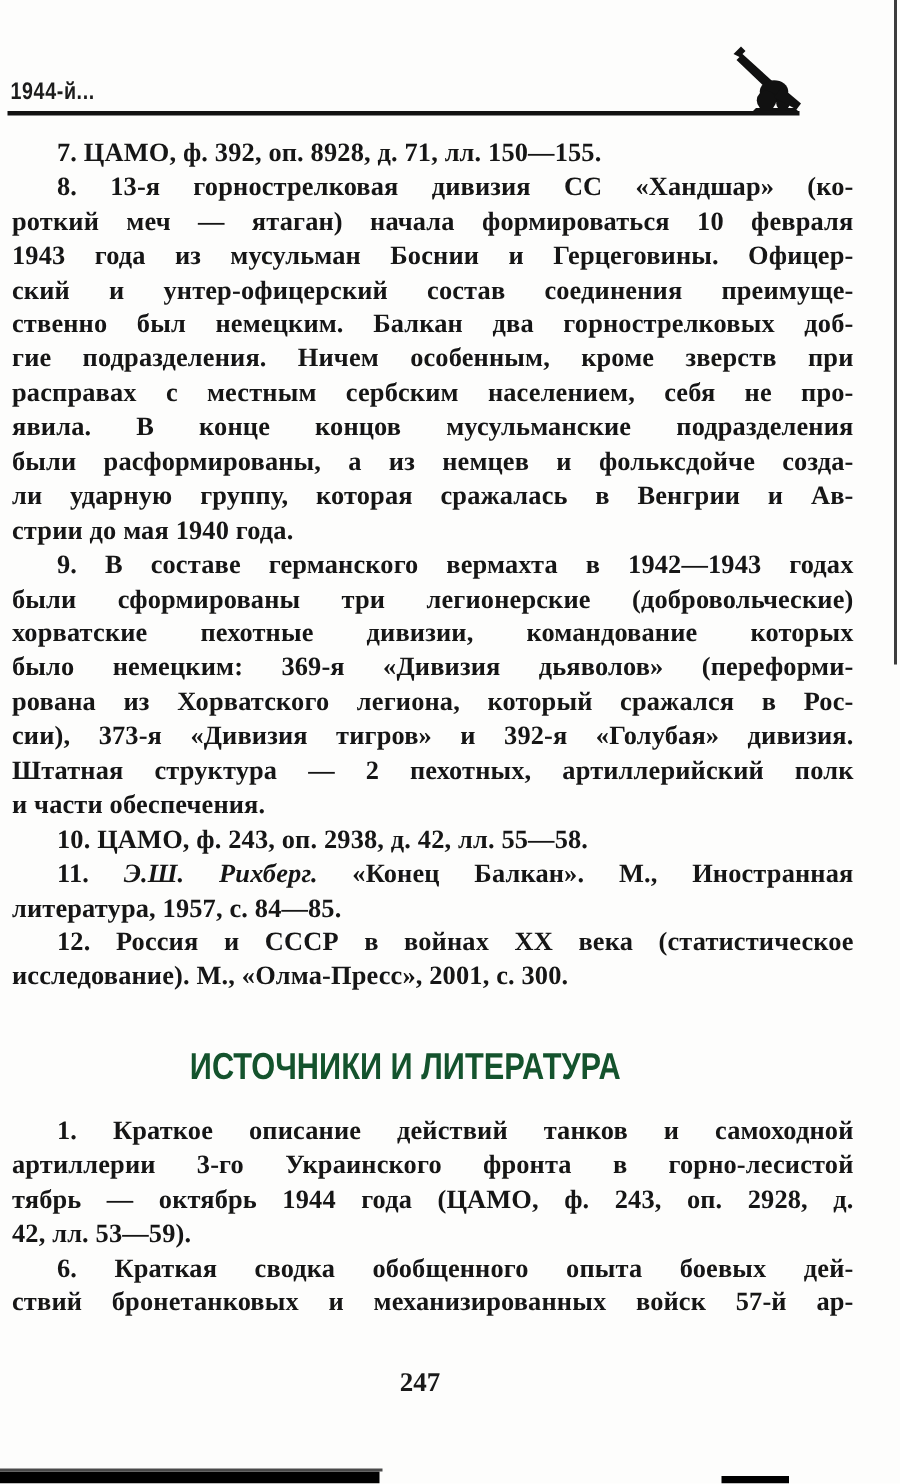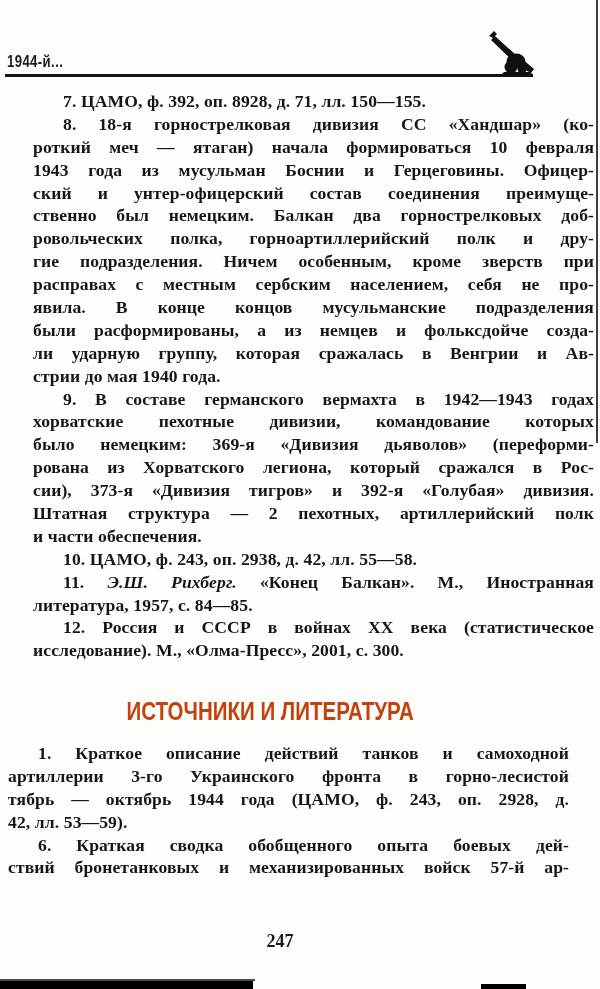--- a/index.html
+++ b/index.html
@@ -23,39 +23,38 @@
   .edge-right { position:absolute; top:0; left:596px; width:2px; height:443px; background:#3d3d3d; }
   .scan-bar-a { position:absolute; left:0; top:981px; width:253px; height:8px; background:#000; }
   .scan-bar-a::before { content:""; position:absolute; top:-2px; left:0; width:255px; height:2px; background:#4a4a4a; }
   .scan-bar-b { position:absolute; left:481px; top:984px; width:45px; height:5px; background:#000; }
 
   
   .text-col {
     position:absolute; left:8px; width:561px; color:#161616;
     font-size:17.6px; font-weight:700; letter-spacing:0.1px;
   }
-  #notes-block   { top:90px;margin-left:25px; }
+  #notes-block   { top:90px; }
   #sources-block { top:742px; }
   .line { height:22.9px; line-height:22.9px; text-align:left; }
   .line.indent { text-indent:30px; }
   .line.just { text-align:justify; text-align-last:justify; }
   .it { font-style:italic; }
 
   .section-heading {
     position:absolute; top:697px; left:0; width:540px; text-align:center;
     font-family:"Liberation Sans", sans-serif; font-weight:700; font-size:25px;
-    color:#c2410c; white-space:nowrap;
+    color:#14532d; white-space:nowrap;
   }
   .section-heading .squeeze { display:inline-block; transform:scaleX(0.82); transform-origin:center; }
 
   .page-number {
     position:absolute; top:911px; left:0; width:560px; text-align:center;
     font-size:18px; font-weight:700; color:#1a1a1a;
     font-family:"Liberation Serif", serif;
-    margin-top:20px;
   }
 </style>
 </head>
 <body>
 
 <div class="paper"></div>
 
 <div class="running-head">1944-й...</div>
 
 <svg class="gun-icon" viewBox="0 0 49 46" xmlns="http://www.w3.org/2000/svg">
@@ -67,33 +66,33 @@
     <path d="M35 28 L48 39 L45 43 L30 35 Z"></path>
     <path d="M18 42 L44 42 L46 44 L16 44 Z"></path>
   </g>
 </svg>
 
 <div class="head-rule"></div>
 <div class="edge-right"></div>
 
 <div class="text-col" id="notes-block">
     <div class="line indent">7. ЦАМО, ф. 392, оп. 8928, д. 71, лл. 150—155.</div>
-    <div class="line indent just">8. 18-я горнострелковая дивизия СС «Хандшар» (ко-</div>
+    <div class="line indent just">8. 13-я горнострелковая дивизия СС «Хандшар» (ко-</div>
     <div class="line just">роткий меч — ятаган) начала формироваться 10 февраля</div>
     <div class="line just">1943 года из мусульман Боснии и Герцеговины. Офицер-</div>
     <div class="line just">ский и унтер-офицерский состав соединения преимуще-</div>
     <div class="line just">ственно был немецким. Балкан два горнострелковых доб-</div>
-    <div class="line just">ровольческих полка, горноартиллерийский полк и дру-</div>
     <div class="line just">гие подразделения. Ничем особенным, кроме зверств при</div>
     <div class="line just">расправах с местным сербским населением, себя не про-</div>
     <div class="line just">явила. В конце концов мусульманские подразделения</div>
     <div class="line just">были расформированы, а из немцев и фольксдойче созда-</div>
     <div class="line just">ли ударную группу, которая сражалась в Венгрии и Ав-</div>
     <div class="line">стрии до мая 1940 года.</div>
     <div class="line indent just">9. В составе германского вермахта в 1942—1943 годах</div>
+    <div class="line just">были сформированы три легионерские (добровольческие)</div>
     <div class="line just">хорватские пехотные дивизии, командование которых</div>
     <div class="line just">было немецким: 369-я «Дивизия дьяволов» (переформи-</div>
     <div class="line just">рована из Хорватского легиона, который сражался в Рос-</div>
     <div class="line just">сии), 373-я «Дивизия тигров» и 392-я «Голубая» дивизия.</div>
     <div class="line just">Штатная структура — 2 пехотных, артиллерийский полк</div>
     <div class="line">и части обеспечения.</div>
     <div class="line indent">10. ЦАМО, ф. 243, оп. 2938, д. 42, лл. 55—58.</div>
     <div class="line indent just"><span>11. </span><span class="it">Э.Ш. Рихберг.</span><span> «Конец Балкан». М., Иностранная</span></div>
     <div class="line">литература, 1957, с. 84—85.</div>
     <div class="line indent just">12. Россия и СССР в войнах XX века (статистическое</div>

